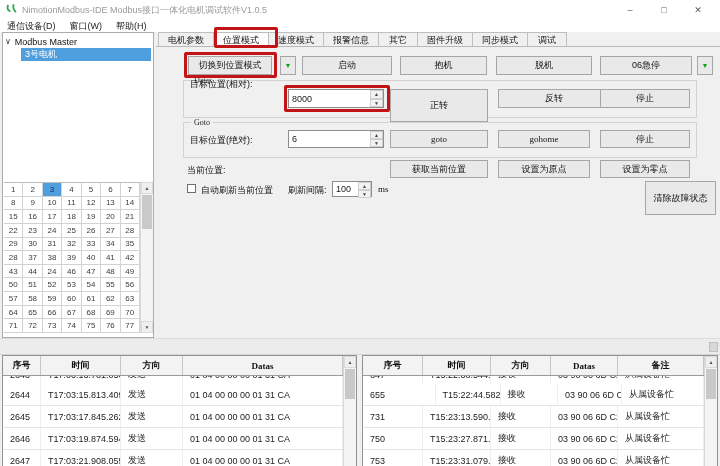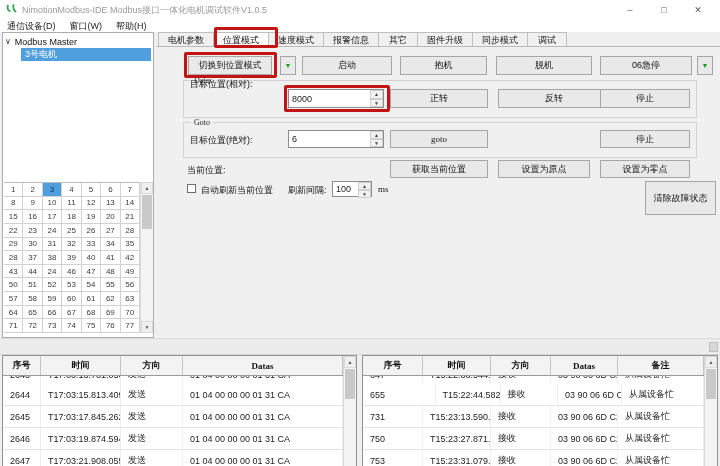--- a/index.html
+++ b/index.html
@@ -222,36 +222,37 @@
     <span class="legend serif">Datas</span>
   </div>
   <span class="lbl" style="left:190px;top:78px">目标位置(相对):</span>
   <div class="spin" style="left:288px;top:89px;width:96px;height:19px">
     <span class="val">8000</span>
     <span class="arrows">
         <span>▲</span>
         <span>▼</span>
       </span>
   </div>
-  <div class="btn" style="left:390px;top:89px;width:98px;height:19px">正转</div>
+  <div class="btn" style="left:390px;top:89px;width:98px;height:33px">正转</div>
   <div class="btn" style="left:498px;top:89px;width:112px;height:19px">反转</div>
   <div class="btn" style="left:600px;top:89px;width:90px;height:19px">停止</div>
 
   <div class="group" style="left:183px;top:122px;width:514px;height:36px">
     <span class="legend serif">Goto</span>
   </div>
   <span class="lbl" style="left:190px;top:134px">目标位置(绝对):</span>
   <div class="spin" style="left:288px;top:130px;width:96px;height:18px">
     <span class="val">6</span>
     <span class="arrows">
         <span>▲</span>
         <span>▼</span>
       </span>
   </div>
   <div class="btn serif" style="left:390px;top:130px;width:98px;height:18px">goto</div>
+  <div class="btn serif" style="left:498px;top:130px;width:92px;height:18px">gohome</div>
   <div class="btn" style="left:600px;top:130px;width:90px;height:18px">停止</div>
 
   <span class="lbl" style="left:187px;top:164px">当前位置:</span>
   <div class="btn" style="left:498px;top:160px;width:92px;height:18px">设置为原点</div>
   <div class="btn" style="left:390px;top:160px;width:98px;height:18px">获取当前位置</div>
   <div class="btn" style="left:600px;top:160px;width:90px;height:18px">设置为零点</div>
 
   <div id="chk-auto"></div>
   <span class="lbl" style="left:201px;top:184px">自动刷新当前位置</span>
   <span class="lbl" style="left:288px;top:184px">刷新间隔:</span>

